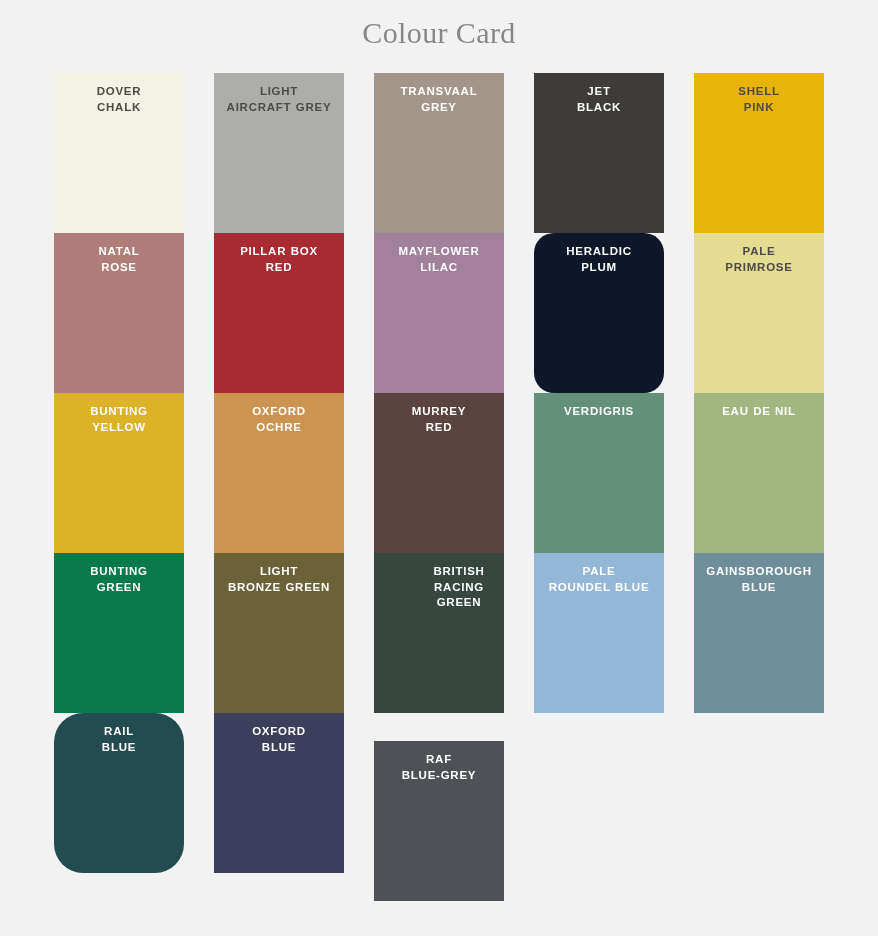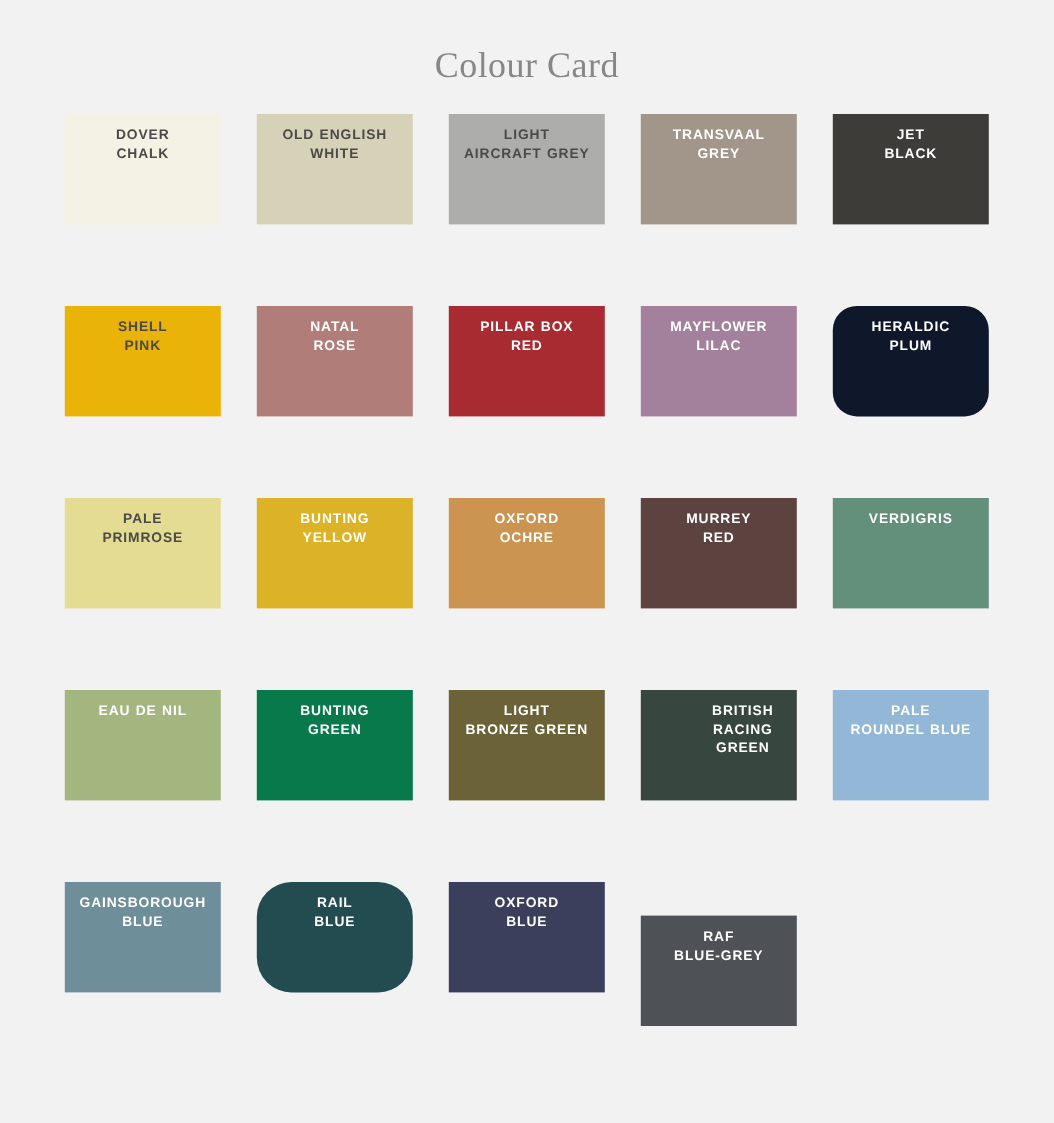--- a/index.html
+++ b/index.html
@@ -20,36 +20,36 @@
     box-sizing: border-box;
   }
   .page-title {
     text-align: center;
     font-family: "Liberation Serif", serif;
     font-size: 30px;
     font-weight: 400;
     color: #878787;
     letter-spacing: 0.4px;
     margin: 0;
-    padding-top: 38px;
+    padding-top: 16px;
     line-height: 34px;
   }
   .grid {
     margin: 0 auto;
     padding-top: 23px;
     width: 770px;
     display: grid;
     grid-template-columns: repeat(5, 130px);
     grid-auto-rows: 130px;
     column-gap: 30px;
     row-gap: 30px;
   }
   .swatch {
     width: 130px;
-    height: 92px;
+    height: 160px;
     box-sizing: border-box;
     display: flex;
     justify-content: center;
     align-items: flex-start;
     padding-top: 11px;
   }
   .swatch-label {
     font-size: 11.5px;
     font-weight: 600;
     letter-spacing: 0.75px;
@@ -64,23 +64,20 @@
 </head>
 <body>
 
 <div class="page">
 
   <h1 class="page-title">Colour Card</h1>
 
   <div class="grid">
       <div class="swatch dark-text" style="background: rgb(244, 242, 228);">
         <div class="swatch-label"><span>DOVER</span><br><span>CHALK</span></div>
-      </div>
-      <div class="swatch dark-text" style="background: rgb(214, 210, 183);">
-        <div class="swatch-label"><span>OLD ENGLISH</span><br><span>WHITE</span></div>
       </div>
       <div class="swatch dark-text" style="background: rgb(173, 173, 171);">
         <div class="swatch-label"><span>LIGHT</span><br><span>AIRCRAFT GREY</span></div>
       </div>
       <div class="swatch light-text" style="background: rgb(162, 150, 138);">
         <div class="swatch-label"><span>TRANSVAAL</span><br><span>GREY</span></div>
       </div>
       <div class="swatch light-text" style="background: rgb(62, 60, 57);">
         <div class="swatch-label"><span>JET</span><br><span>BLACK</span></div>
       </div>

